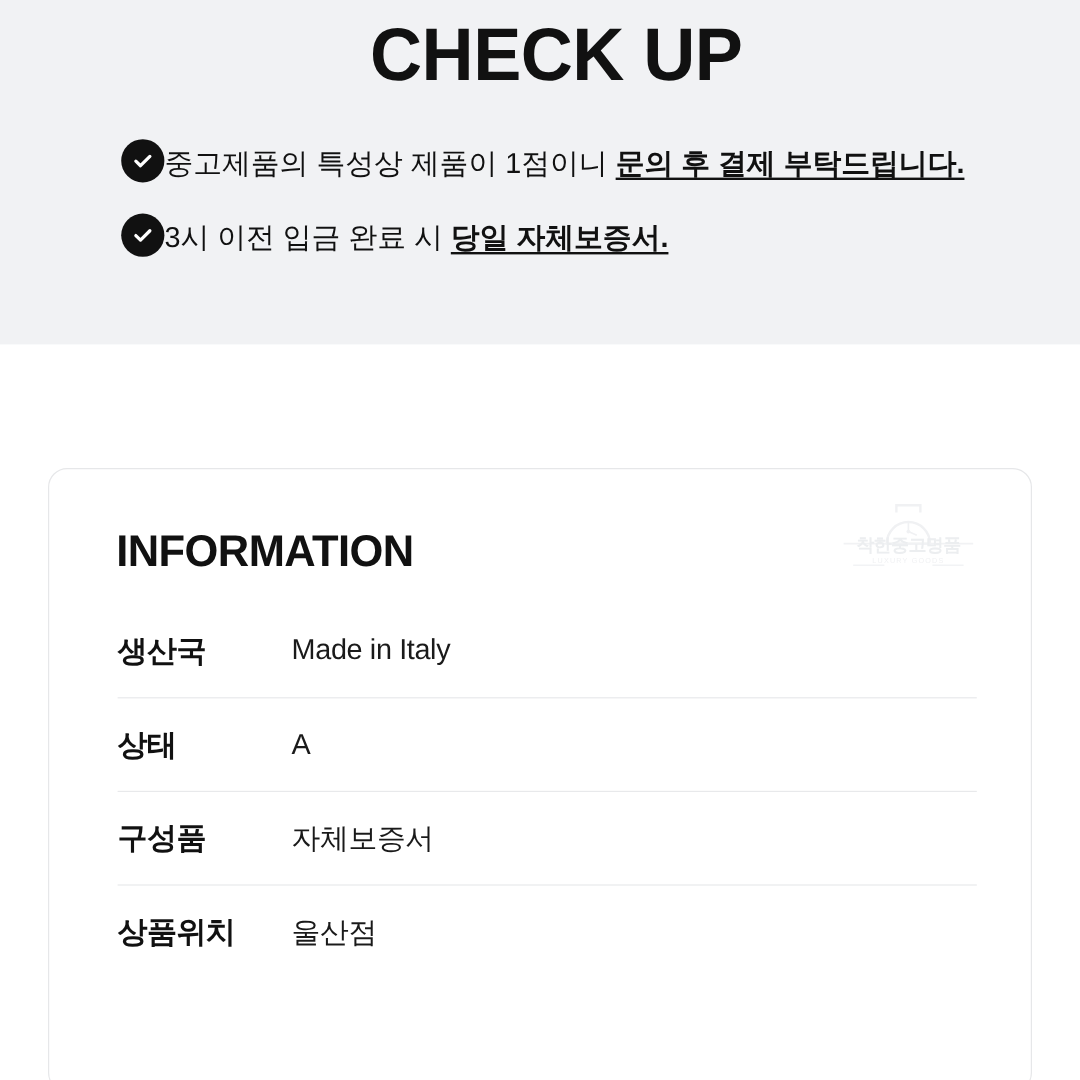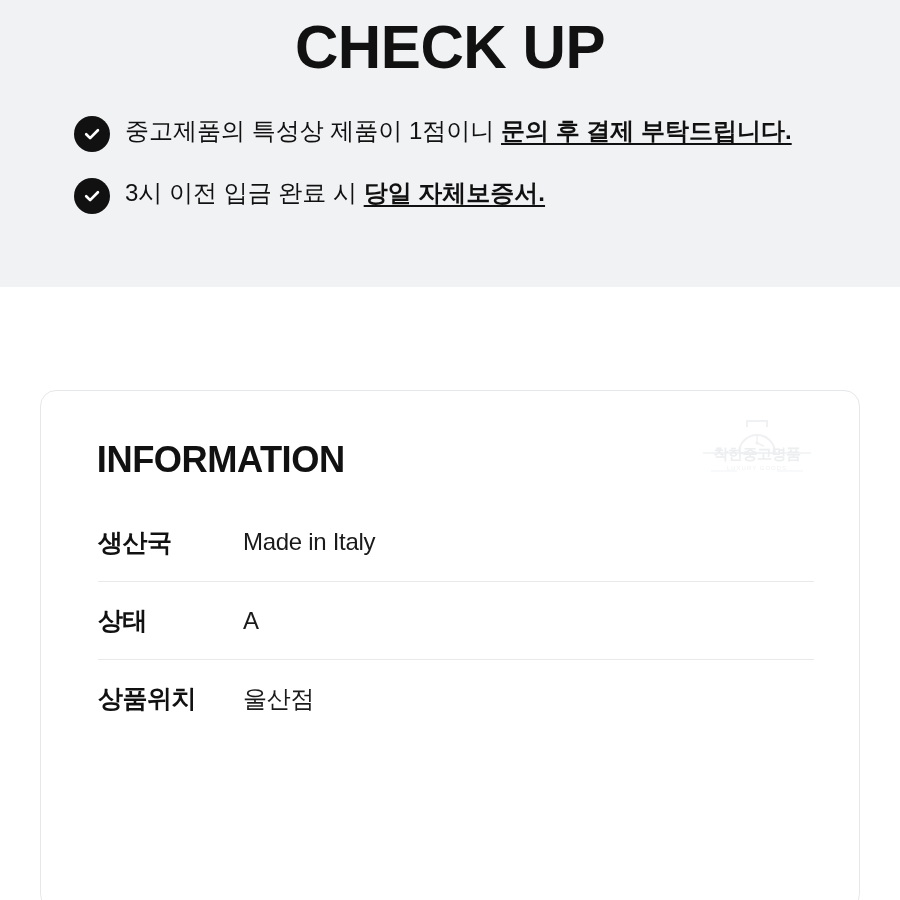--- a/index.html
+++ b/index.html
@@ -16,42 +16,42 @@
     color: #111111;
     -webkit-font-smoothing: antialiased;
   }
 
   
   .checkup-section {
     width: 900px;
     height: 287px;
     background: #f1f2f4;
     position: relative;
+    padding-left: 27px;
   }
 
   .checkup-title {
     text-align: center;
     font-size: 62px;
     line-height: 1;
     font-weight: 700;
     letter-spacing: -0.5px;
     color: #111111;
     padding-top: 16px;
     transform: scaleX(0.97);
   }
 
   .checklist {
     margin-top: 38px;
     padding-left: 74px;
   }
 
   .check-item {
     display: flex;
-    align-items: flex-start;
-    gap: 15px;
+    align-items: flex-end;
     margin-bottom: 26px;
   }
 
   .check-icon {
     flex: 0 0 auto;
     width: 36px;
     height: 36px;
     border-radius: 50%;
     background: #111111;
     display: flex;
@@ -232,20 +232,24 @@
         <div class="info-label">생산국</div>
         <div class="info-value">Made in Italy</div>
       </div>
 
       <div class="info-row">
         <div class="info-label">상태</div>
         <div class="info-value">A</div>
       </div>
 
 
+      <div class="info-row">
+        <div class="info-label">구성품</div>
+        <div class="info-value">자체보증서</div>
+      </div>
 
       <div class="info-row">
         <div class="info-label">상품위치</div>
         <div class="info-value">울산점</div>
       </div>
 
     </div>
   </div>
 </div>
 

